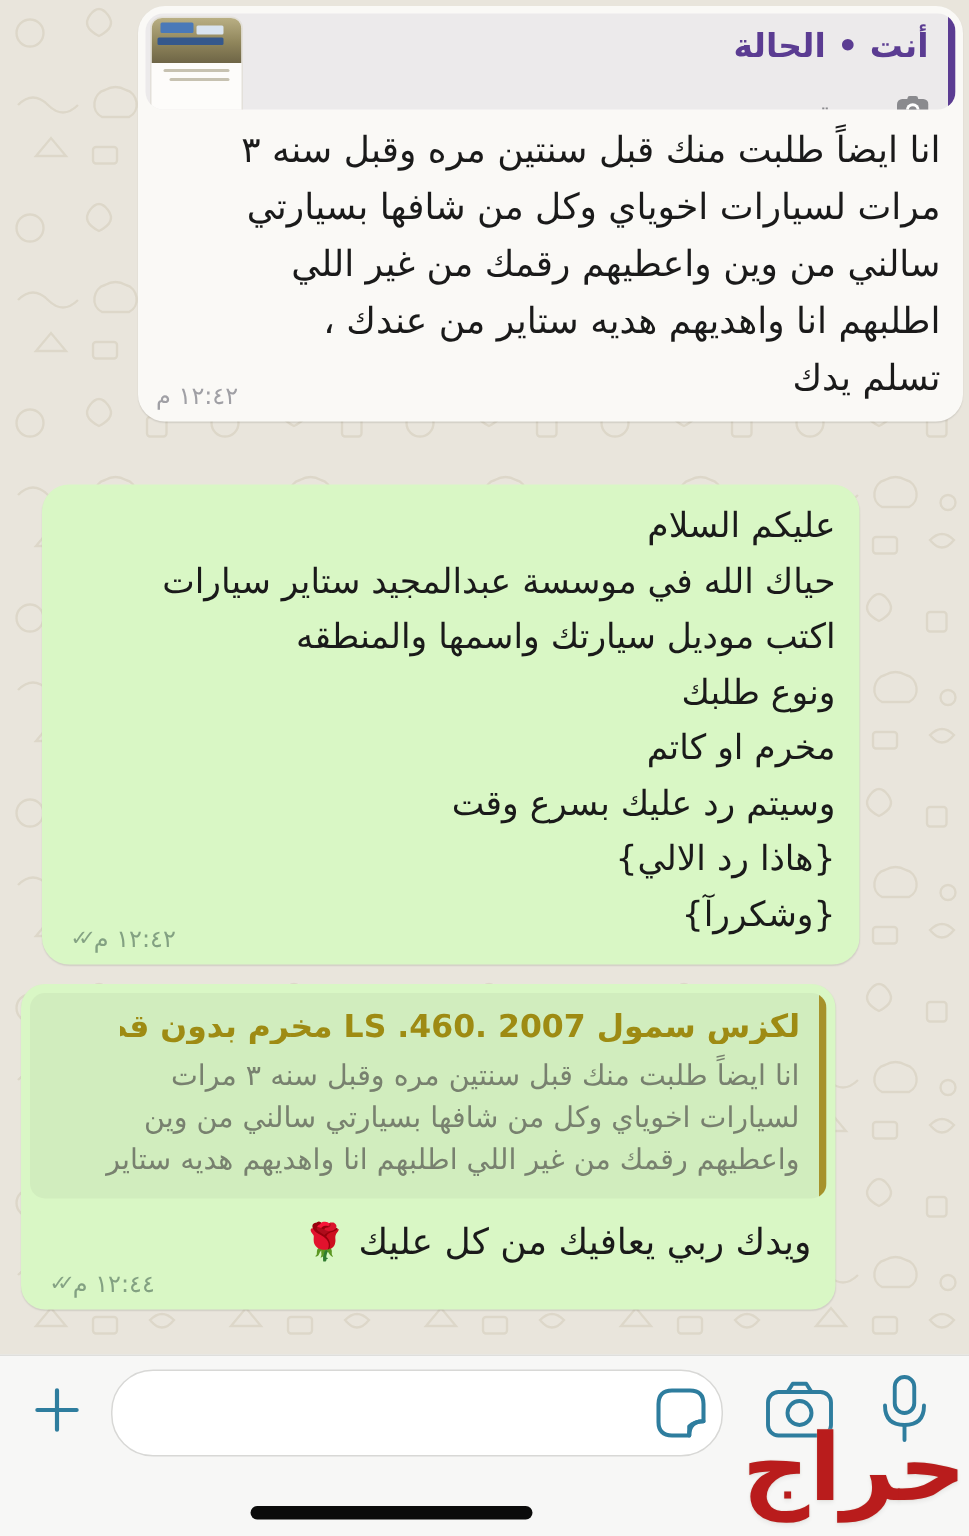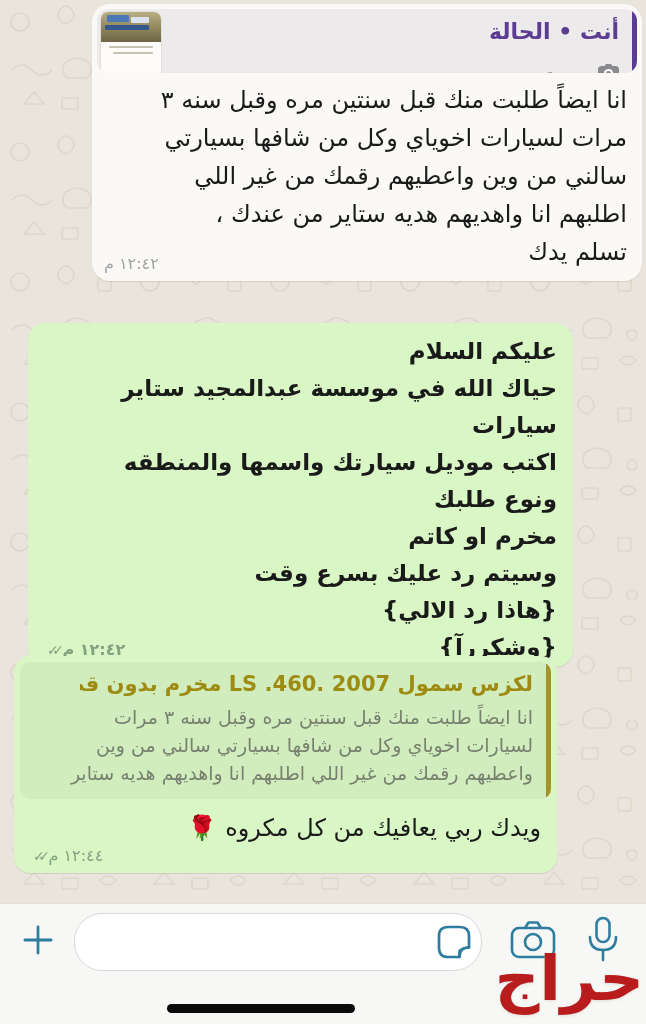--- a/index.html
+++ b/index.html
@@ -3,21 +3,21 @@
 <meta charset="utf-8">
 <style>
   html,body{margin:0;padding:0;}
   body{font-family:"DejaVu Sans","Liberation Sans",sans-serif;}
   .screen{position:relative;width:646px;height:1024px;background:#E9E5DC;overflow:hidden;}
   .bg-pattern{position:absolute;top:0;left:0;pointer-events:none;}
 
   
   .bubble{position:absolute;box-shadow:0 1px 1px rgba(0,0,0,.10);}
   .msg-in{top:4px;right:4px;width:540px;background:#FAF9F6;border-radius:18px;padding:5px 5px 10px 5px;}
-  .msg-out1{top:323px;left:28px;width:517px;background:#D9F7C5;border-radius:18px;padding:10px 14px 1px 14px;font-weight:bold;}
+  .msg-out1{top:323px;left:28px;width:517px;background:#D9F7C5;border-radius:18px;padding:10px 14px 14px 14px;}
   .msg-out2{top:656px;left:14px;width:531px;background:#D9F7C5;border-radius:16px;padding:6px 6px 26px 6px;}
 
   .msg-text{direction:rtl;text-align:right;white-space:pre-line;color:#1A1A1A;
             font-size:24px;line-height:38px;margin:8px 10px 0 10px;}
   .msg-out1 .msg-text{font-size:23px;line-height:37px;margin:0 2px 0 2px;}
   .msg-out2 .msg-text{font-size:24px;line-height:38px;margin:10px 10px 0 10px;}
 
   .time-row{position:absolute;left:12px;bottom:8px;direction:rtl;display:flex;align-items:center;gap:5px;
             font-size:16px;}
   .msg-in .time-row{color:#A0A0A5;}
@@ -143,21 +143,21 @@
   </div>
 
   <div class="bubble msg-out2">
     <div class="quote-reply">
       <div class="qr-bar"></div>
       <div class="qr-title">لكزس سمول LS .460. 2007 مخرم بدون قص...</div>
       <div class="qr-body">انا ايضاً طلبت منك قبل سنتين مره وقبل سنه ٣ مرات
 لسيارات اخوياي وكل من شافها بسيارتي سالني من وين
 واعطيهم رقمك من غير اللي اطلبهم انا واهديهم هديه ستاير</div>
     </div>
-    <div class="msg-text">ويدك ربي يعافيك من كل مكروه 🌹</div>
+    <div class="msg-text">ويدك ربي يعافيك من كل عليك 🌹</div>
     <div class="time-row">
       <span>١٢:٤٤ م</span>
       <span class="ticks">✓✓</span>
     </div>
   </div>
 
   <div class="input-bar">
     <button class="plus-btn">
       <svg width="36" height="36" viewBox="0 0 44 44">
         <path d="M22 6 V38 M6 22 H38" stroke="#2E7D9E" stroke-width="3.4" stroke-linecap="round" fill="none"></path>

